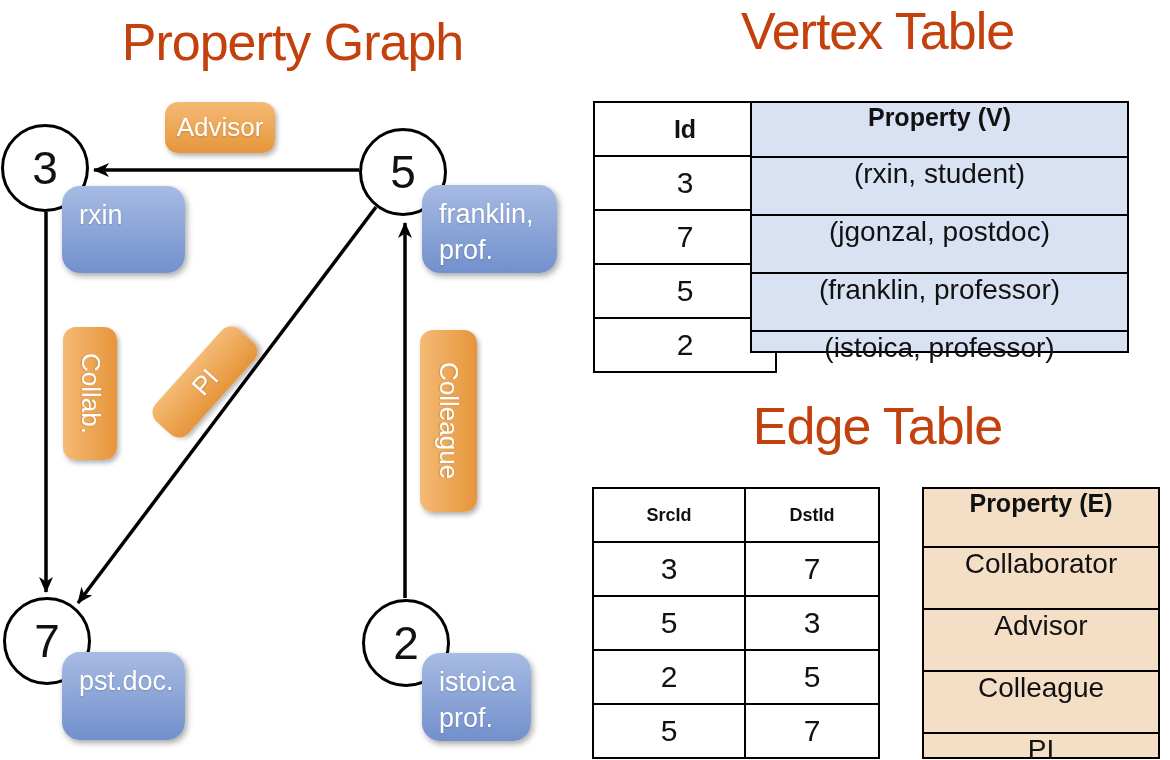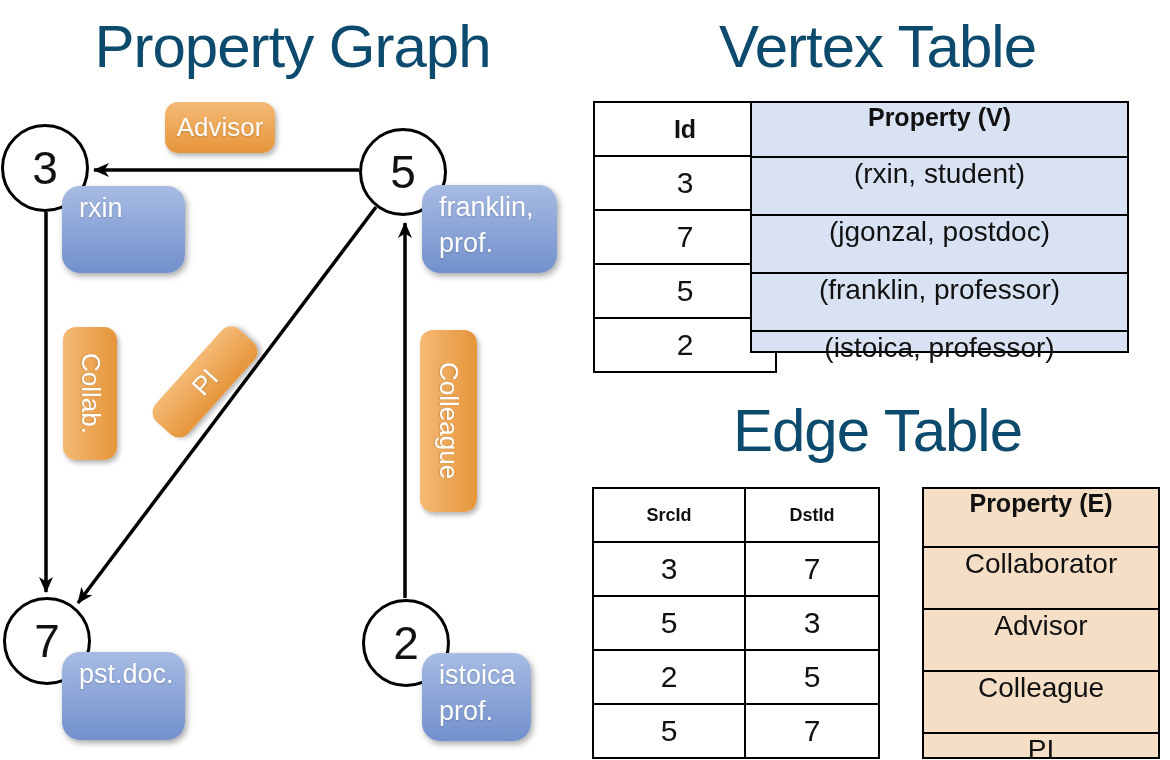--- a/index.html
+++ b/index.html
@@ -7,22 +7,22 @@
     --blue-top:#A7BBE3; --blue-bottom:#7290CC;
     --vertex-col-bg:#D9E2F2; --edge-col-bg:#F4DFC6;
     --line:#000000;
   }
   *{margin:0;padding:0;box-sizing:border-box;}
   html,body{width:1170px;height:760px;background:#fff;overflow:hidden;}
   body{font-family:"Liberation Sans","DejaVu Sans",sans-serif;color:#111;position:relative;}
   .abs{position:absolute;}
 
   .big-title{
-    width:585px;text-align:center;font-size:60px;font-weight:300;
-    letter-spacing:-1px;color:#0c4a6e;white-space:nowrap;
+    width:585px;text-align:center;font-size:52px;font-weight:300;
+    letter-spacing:-1px;color:#c2410c;white-space:nowrap;
   }
 
   
   .node-circle{
     width:88px;height:88px;border:3.5px solid var(--line);border-radius:50%;
     background:#fff;display:flex;align-items:center;justify-content:center;
     z-index:4;
   }
   .node-circle span{font-size:46px;font-weight:300;}
 
@@ -34,21 +34,21 @@
   }
   .edge-label.vert{
     writing-mode:vertical-rl;text-orientation:mixed;
     background:linear-gradient(90deg,var(--orange-top),var(--orange-bottom));
   }
 
   .prop-box{
     background:linear-gradient(180deg,var(--blue-top),var(--blue-bottom));
     border-radius:18px;color:#fff;z-index:5;
     box-shadow:2px 3px 6px rgba(0,0,0,.35);
-    font-size:27px;line-height:1.32;padding:5px 0 0 17px;
+    font-size:27px;line-height:1.32;padding:12px 0 0 17px;
     text-shadow:0 1px 2px rgba(0,0,0,.18);
   }
 
   #graph-edges{z-index:3;pointer-events:none;}
 
   
   .tbl{
     border:2.5px solid #000;display:flex;flex-direction:column;z-index:1;background:#fff;
   }
   .tbl .cell{
@@ -115,21 +115,21 @@
   <div>prof.</div>
 </div>
 <div class="abs prop-box" style="left:62px;top:652px;width:123px;height:88px;">
   <div>pst.doc.</div>
 </div>
 <div class="abs prop-box" style="left:422px;top:653px;width:109px;height:88px;">
   <div>istoica</div>
   <div>prof.</div>
 </div>
 
-<div class="abs big-title" style="left:585px;top:12px;">Vertex Table</div>
+<div class="abs big-title" style="left:585px;top:1px;">Vertex Table</div>
 
 <div class="abs tbl" style="left:593px;top:101px;width:184px;height:272px;">
   <div class="cell hdr">Id</div>
   <div class="cell num">3</div>
   <div class="cell num">7</div>
   <div class="cell num">5</div>
   <div class="cell num">2</div>
 </div>
 
 <div class="abs tbl blue" style="left:750px;top:101px;width:379px;height:252px;gap:24px;">

